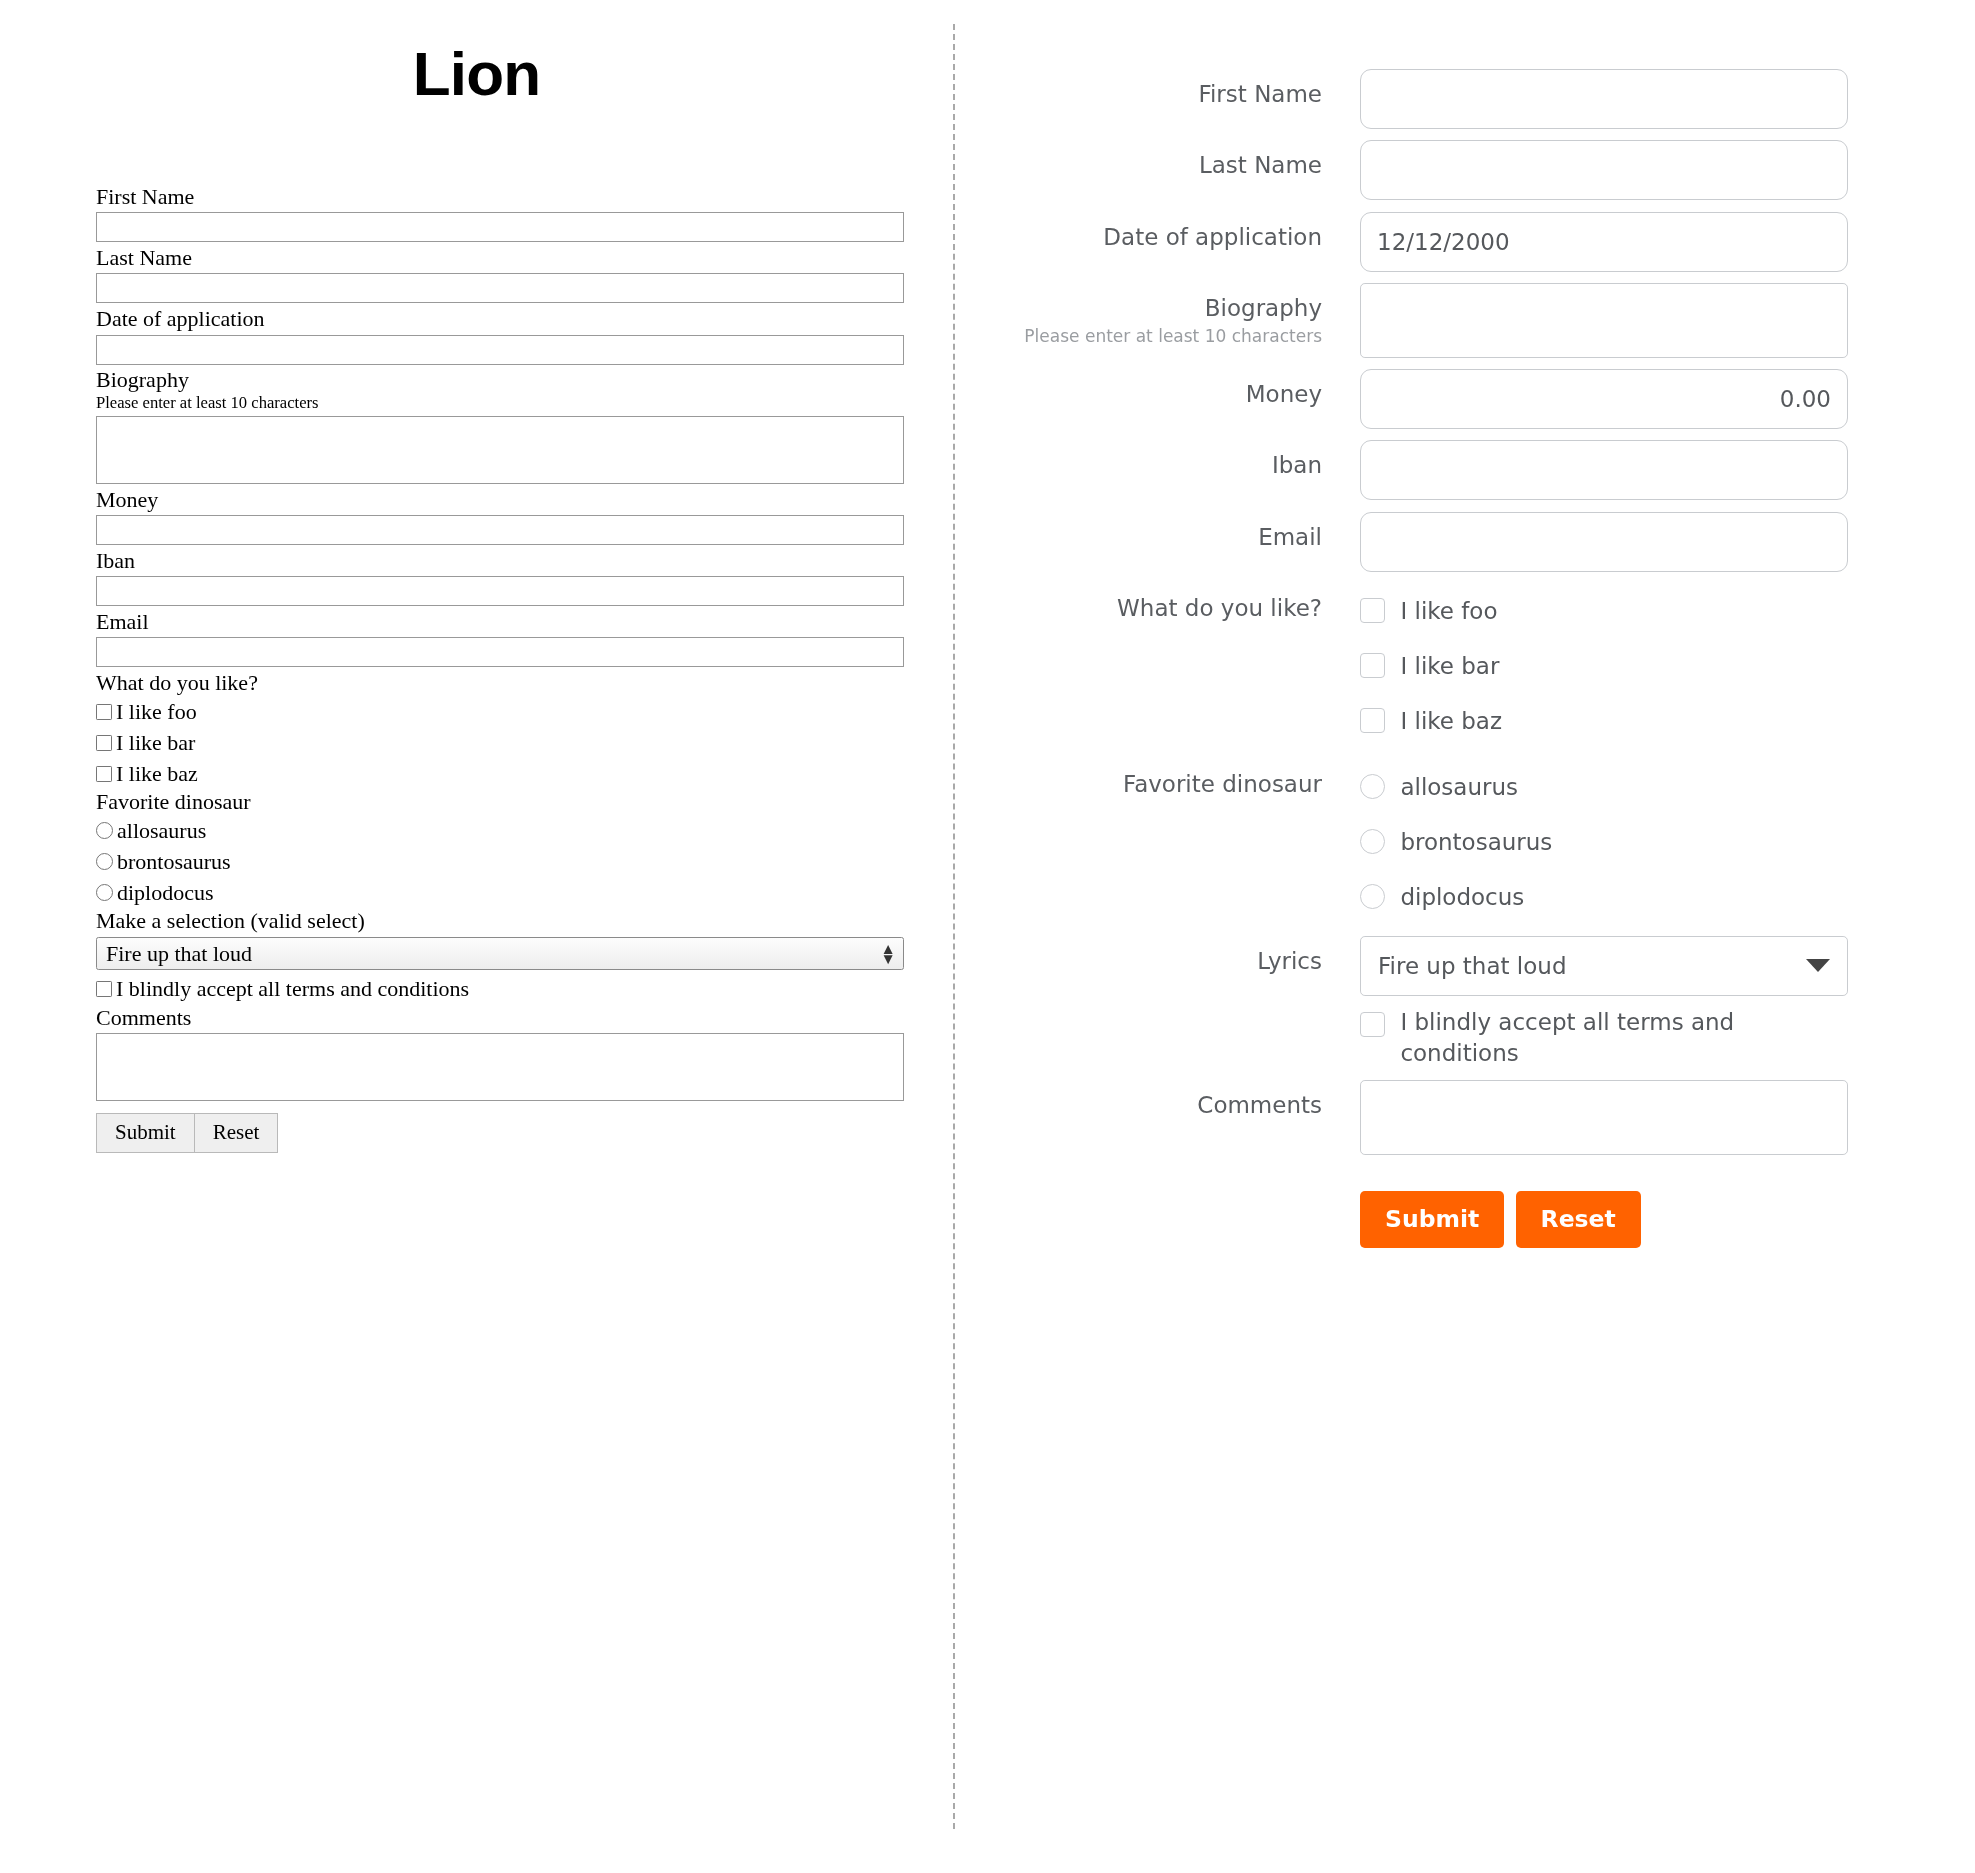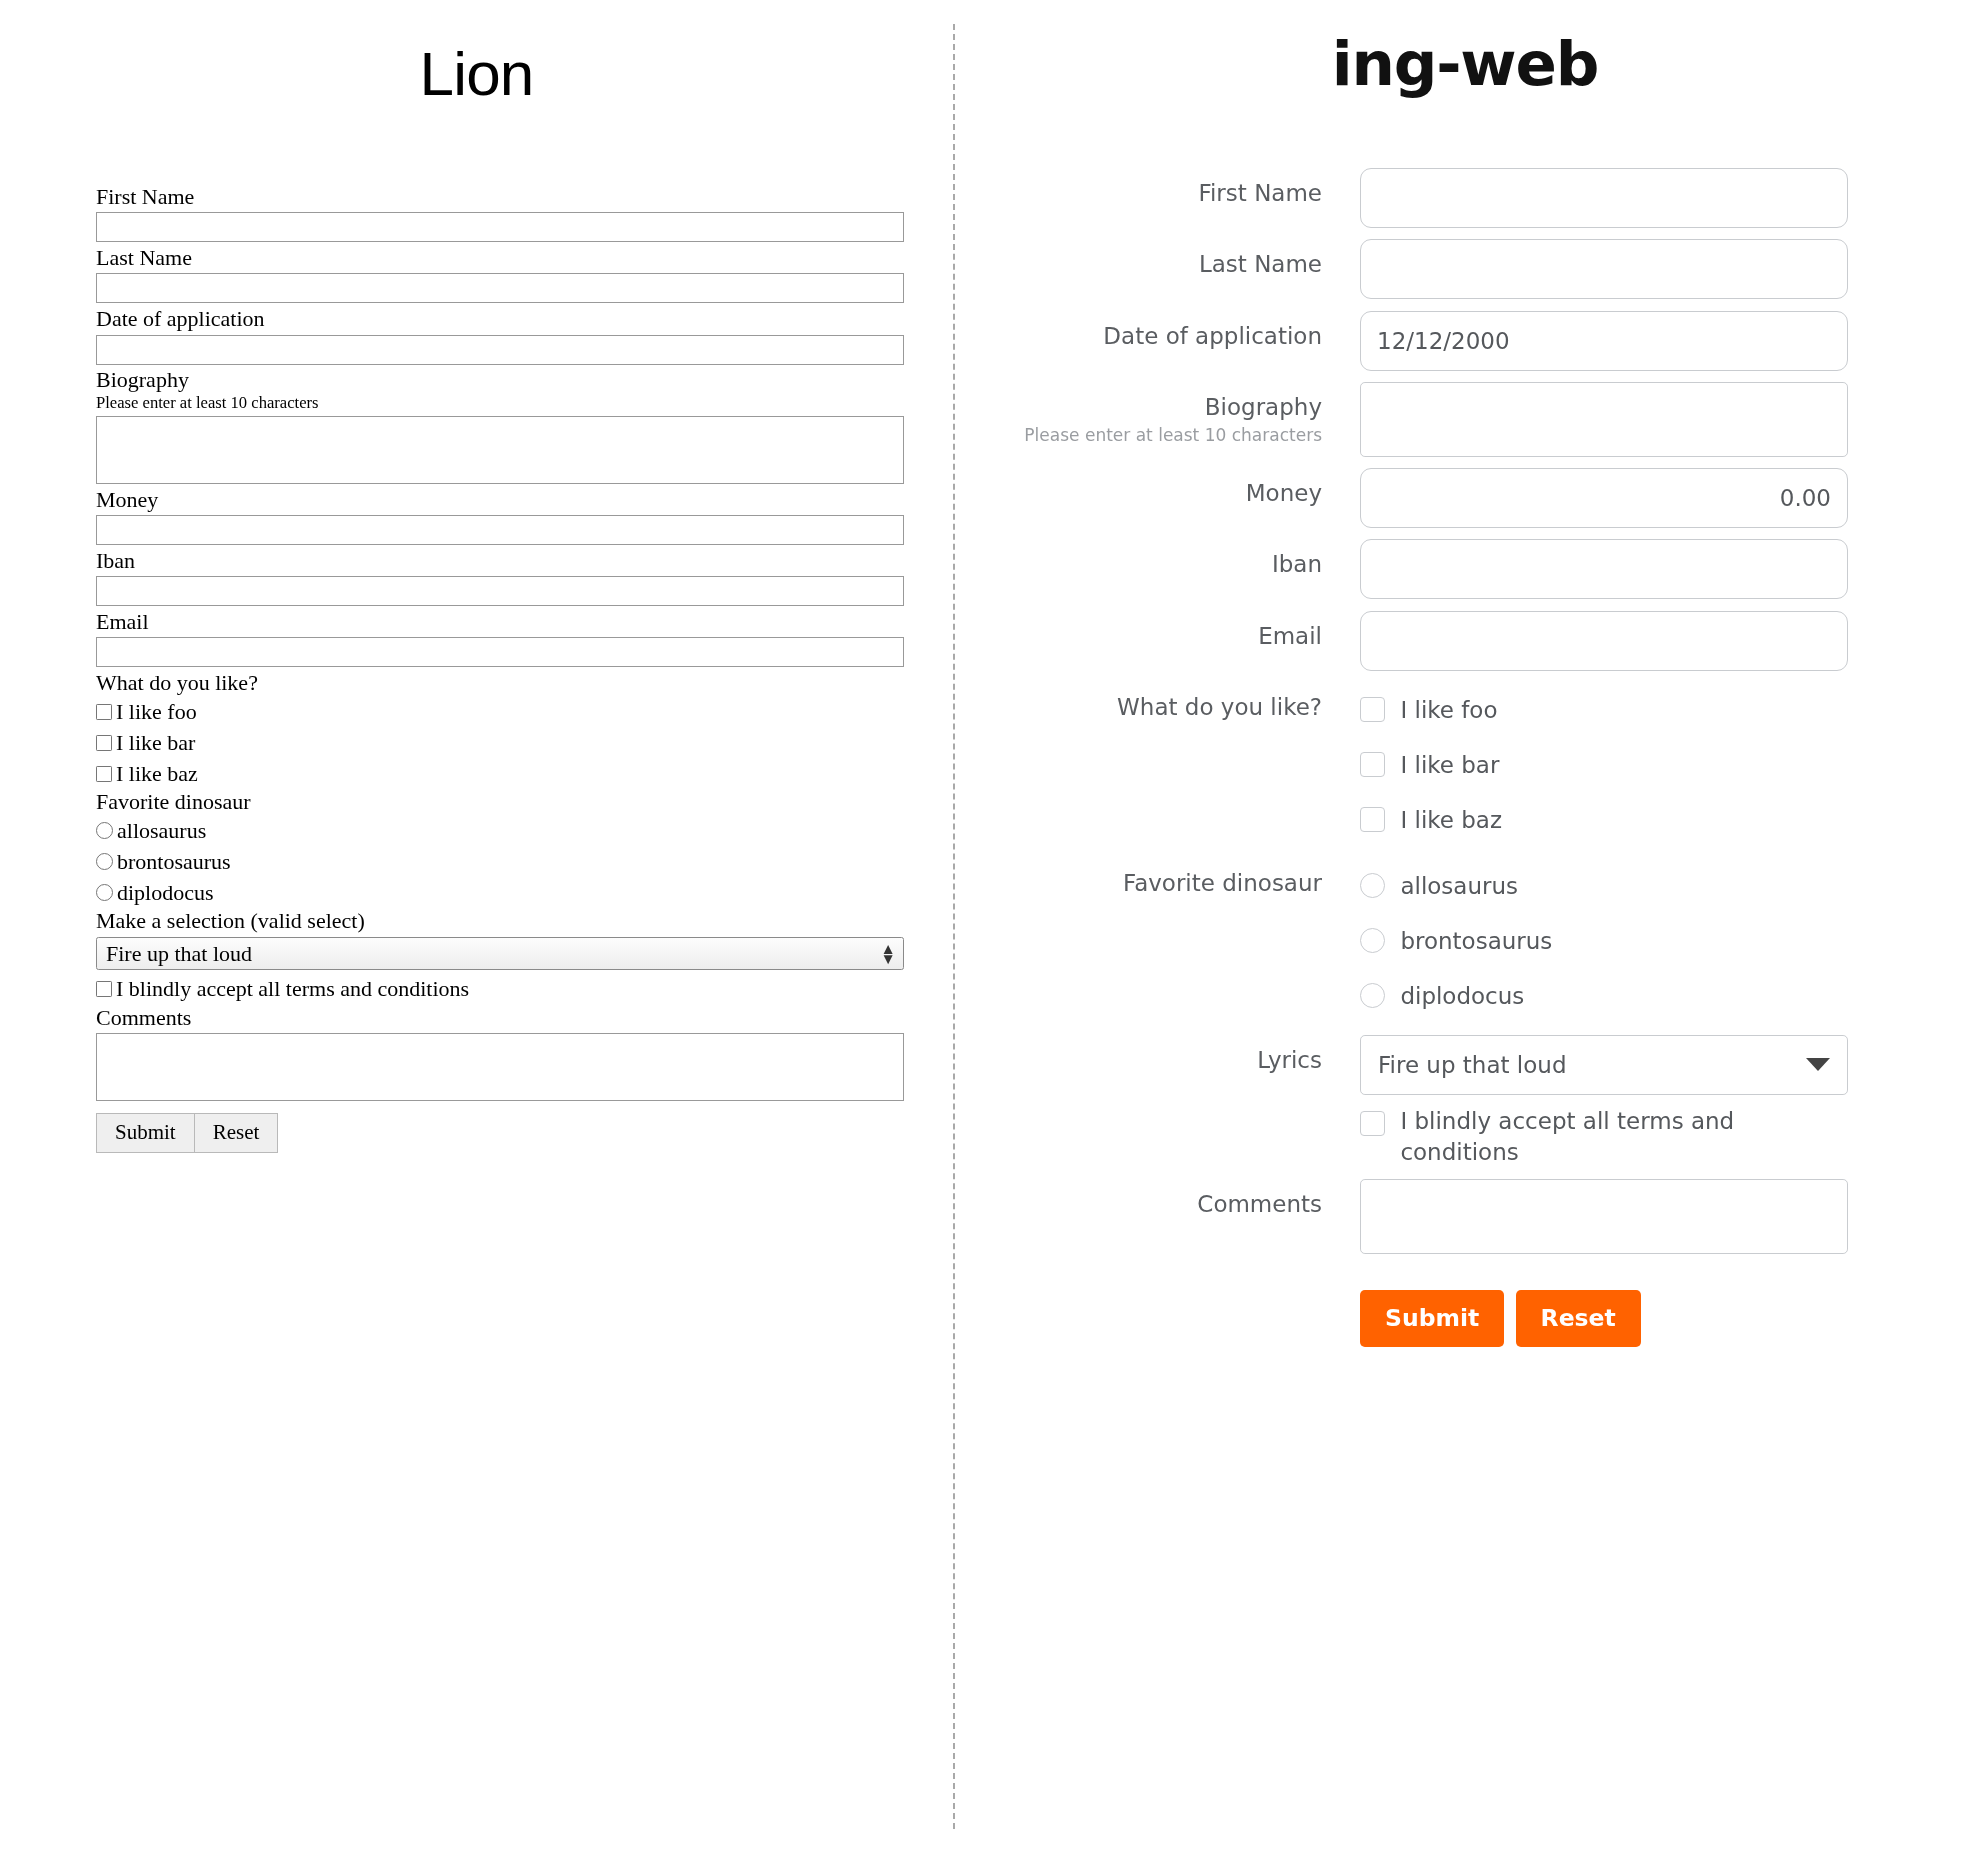--- a/index.html
+++ b/index.html
@@ -22,21 +22,21 @@
   }
 
   
   .left-pane {
     width: 953px;
     position: relative;
     padding: 0;
   }
   .left-title {
     font-family: "Liberation Sans", sans-serif;
-    font-weight: normal;
+    font-weight: bold;
     font-size: 62px;
     text-align: center;
     margin-top: 38px;
     margin-bottom: 0;
     color: #000;
     letter-spacing: -0.8px;
   }
   .left-form {
     margin-left: 96px;
     margin-top: 75px;
@@ -371,21 +371,20 @@
         <button class="l-btn">Submit</button>
         <button class="l-btn">Reset</button>
       </div>
 
     </div>
   </div>
 
   <div class="divider"></div>
 
   <div class="right-pane">
-    <div class="right-title">ing-web</div>
 
     <div class="right-form">
 
       <div class="r-row">
         <div class="r-labelcol">
           <span class="r-label">First Name</span>
         </div>
         <div class="r-fieldcol">
           <div class="r-input"></div>
         </div>

